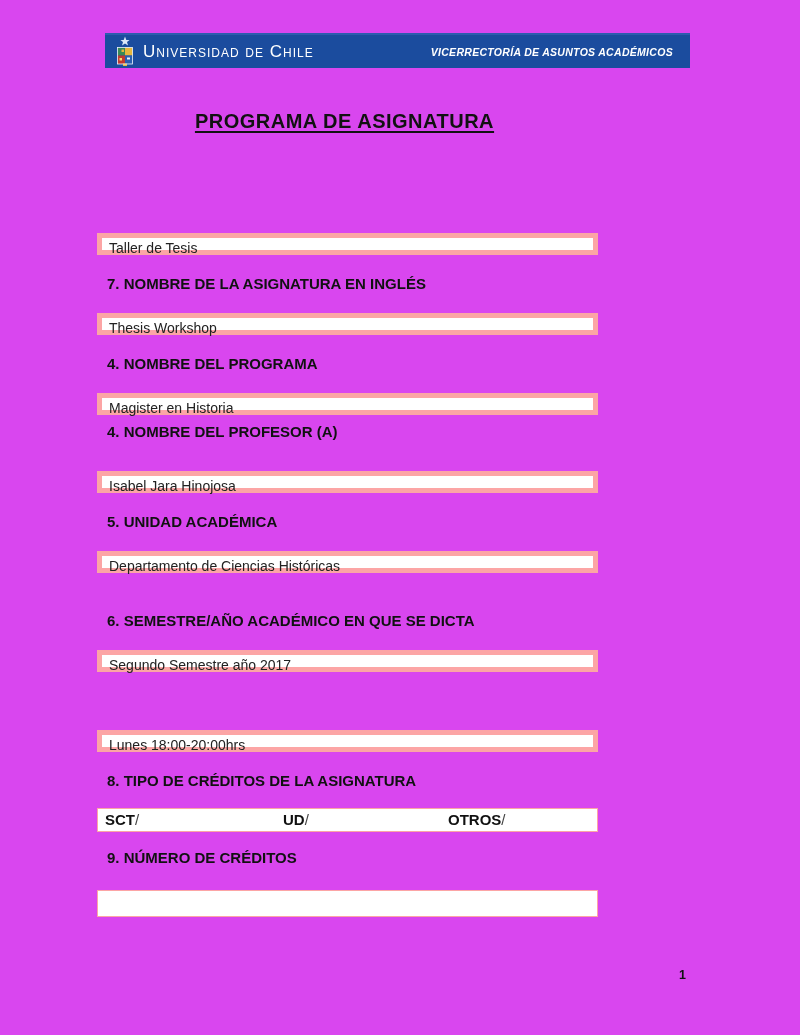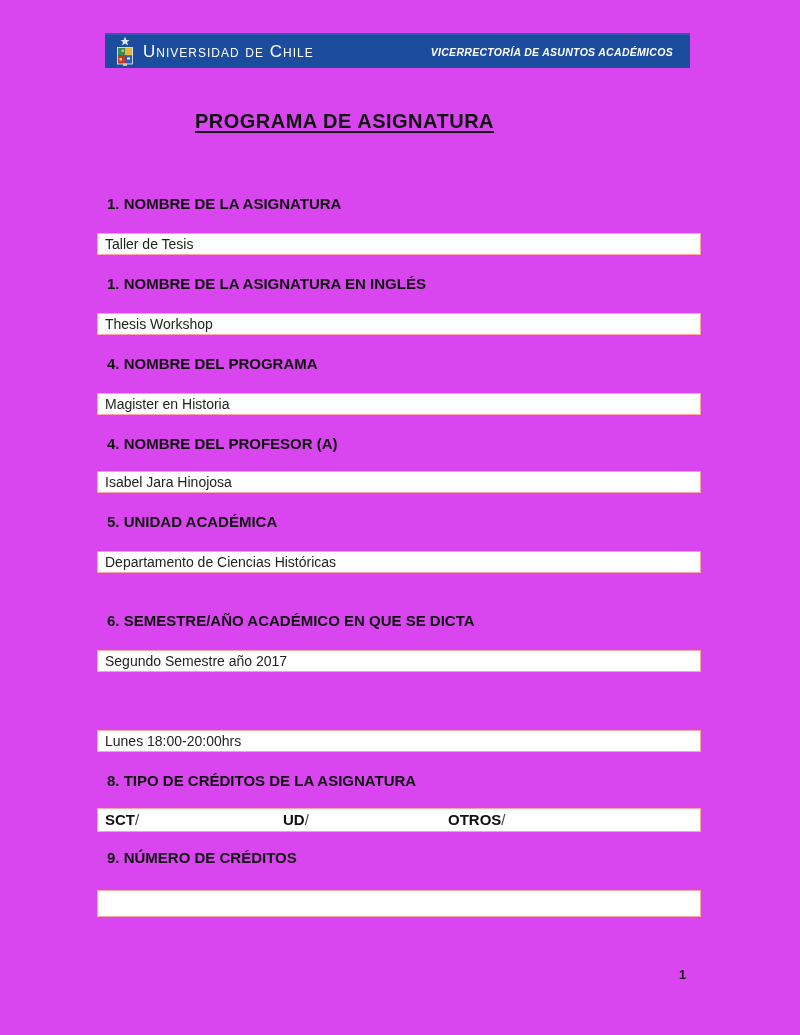--- a/index.html
+++ b/index.html
@@ -47,23 +47,23 @@
     text-decoration:underline;
     text-underline-offset:3px;
   }
   
   .sec-label{
     position:absolute;left:107px;
     font-size:15px;font-weight:bold;color:#111;
     white-space:nowrap;
   }
   .sec-box{
-    position:absolute;left:97px;width:604px;height:22px;
+    position:absolute;left:97px;width:501px;height:22px;
     box-sizing:border-box;
-    border:1px solid #fca5a5;
+    border:5px solid #fca5a5;
     background:#ffffff;
     font-size:14px;line-height:20px;color:#222;
     padding:0 4px 0 7px;
     white-space:nowrap;
   }
   .sec-box.thick{border-width:1.5px;}
   .sec-box.credits{
     height:24px;line-height:21px;
     font-size:15px;font-weight:bold;color:#111;
   }
@@ -97,36 +97,35 @@
           <rect x="1.5" y="11.5" width="15" height="16.5" fill="none" stroke="#f0f4fa" stroke-width="0.8"></rect>
         </g>
       </svg>
     </span>
     <span class="uni">Universidad de Chile</span>
     <span class="dept">VICERRECTORÍA DE ASUNTOS ACADÉMICOS</span>
   </div>
 
   <div class="doc-title">PROGRAMA DE ASIGNATURA</div>
 
-  <div class="sec-label" style="top:195px">1. NOMBRE DE LA ASIGNATURA</div>
   <div class="sec-box" style="top:233px">
     <span>Taller de Tesis</span>
   </div>
 
-  <div class="sec-label" style="top:275px">1. NOMBRE DE LA ASIGNATURA EN INGLÉS</div>
+  <div class="sec-label" style="top:275px">7. NOMBRE DE LA ASIGNATURA EN INGLÉS</div>
   <div class="sec-box" style="top:313px">
     <span>Thesis Workshop</span>
   </div>
 
   <div class="sec-label" style="top:355px">4. NOMBRE DEL PROGRAMA</div>
   <div class="sec-box" style="top:393px">
     <span>Magister en Historia</span>
   </div>
 
-  <div class="sec-label" style="top:435px">4. NOMBRE DEL PROFESOR (A)</div>
+  <div class="sec-label" style="top:423px">4. NOMBRE DEL PROFESOR (A)</div>
   <div class="sec-box" style="top:471px">
     <span>Isabel Jara Hinojosa</span>
   </div>
 
   <div class="sec-label" style="top:513px">5. UNIDAD ACADÉMICA</div>
   <div class="sec-box" style="top:551px">
     <span>Departamento de Ciencias Históricas</span>
   </div>
 
   <div class="sec-label" style="top:612px">6. SEMESTRE/AÑO ACADÉMICO EN QUE SE DICTA</div>

